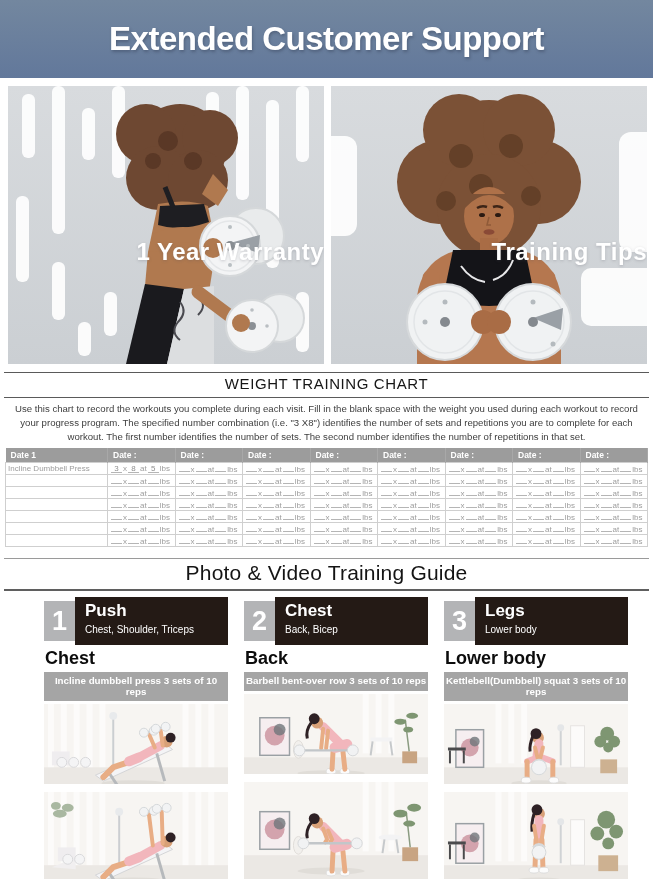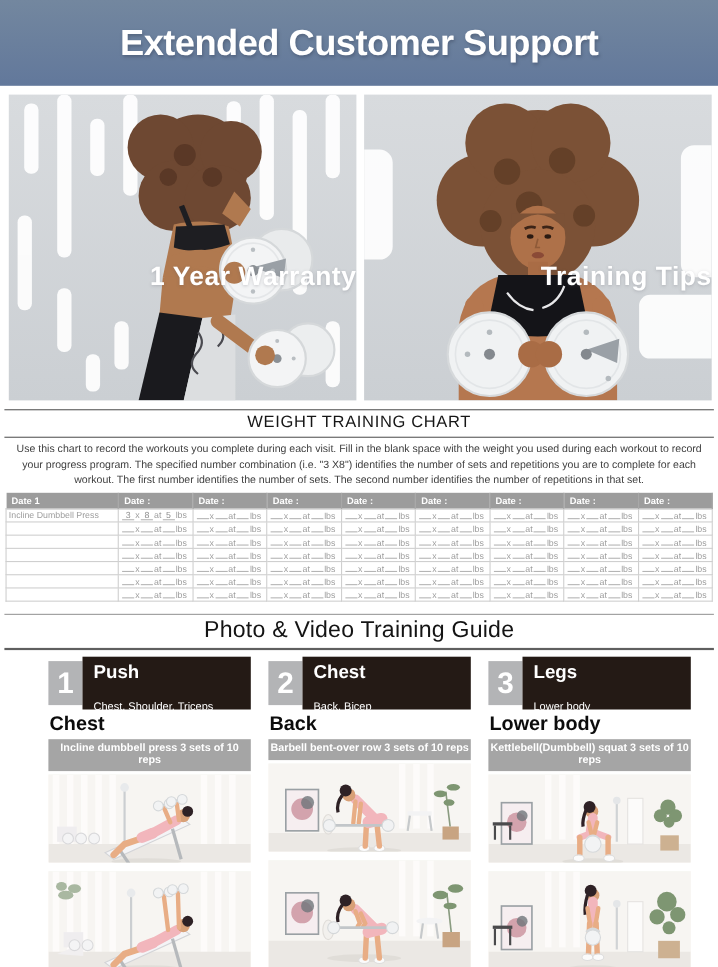--- a/index.html
+++ b/index.html
@@ -51,21 +51,21 @@
   
   .guide-title{position:absolute;top:561px;left:0;right:0;text-align:center;
     font-size:21px;font-weight:500;color:#141414;letter-spacing:.2px;}
   .guide{position:absolute;top:597px;left:44px;width:584px;display:grid;
     grid-template-columns:1fr 1fr 1fr;column-gap:16px;}
   .badge-row{display:flex;align-items:center;height:48px;}
   .num{width:31px;height:40px;background:var(--badge_bg);color:#fff;font-size:27px;font-weight:bold;
     display:flex;align-items:center;justify-content:center;flex:none;}
   .blackbox{flex:1;height:48px;background:var(--box_bg);color:#fff;padding:5px 0 0 10px;}
   .blackbox .t{font-size:17px;font-weight:bold;line-height:1.05;}
-  .blackbox .s{font-size:10px;margin-top:17px;}
+  .blackbox .s{font-size:10px;margin-top:4px;}
   .col-heading{font-size:18px;font-weight:bold;color:#0c0c0c;margin:4px 0 3px 1px;line-height:1.1;}
   .caption{background:var(--caption_bg);color:#fff;font-size:9.8px;font-weight:bold;
     text-align:center;padding:4px 1px;line-height:1.1;}
   .photo{margin-top:3px;height:80px;overflow:hidden;background:#f7f5f2;}
   .photo.tall{margin-top:8px;height:100px;}
   .photo svg{display:block;width:100%;}
 </style>
 </head>
 <body>
 

